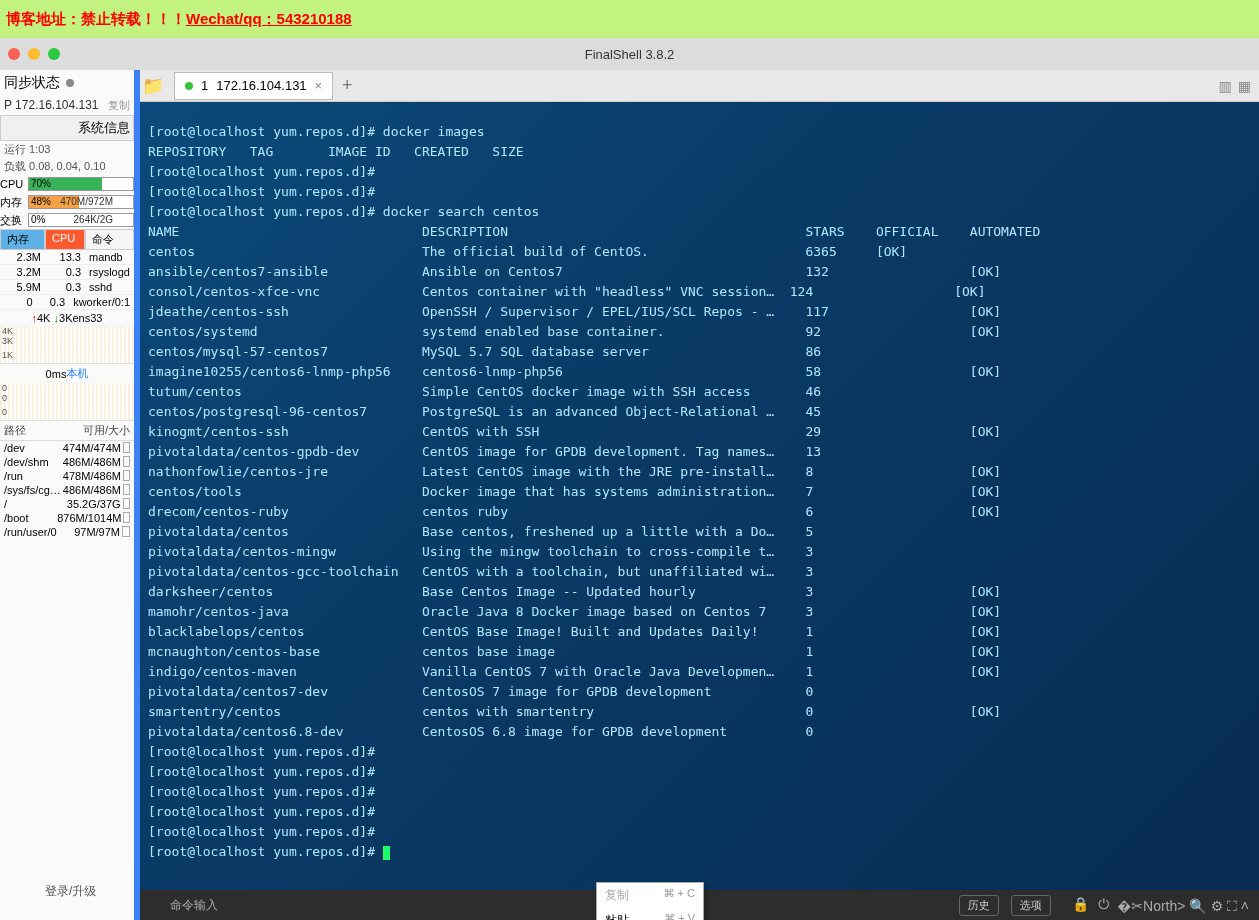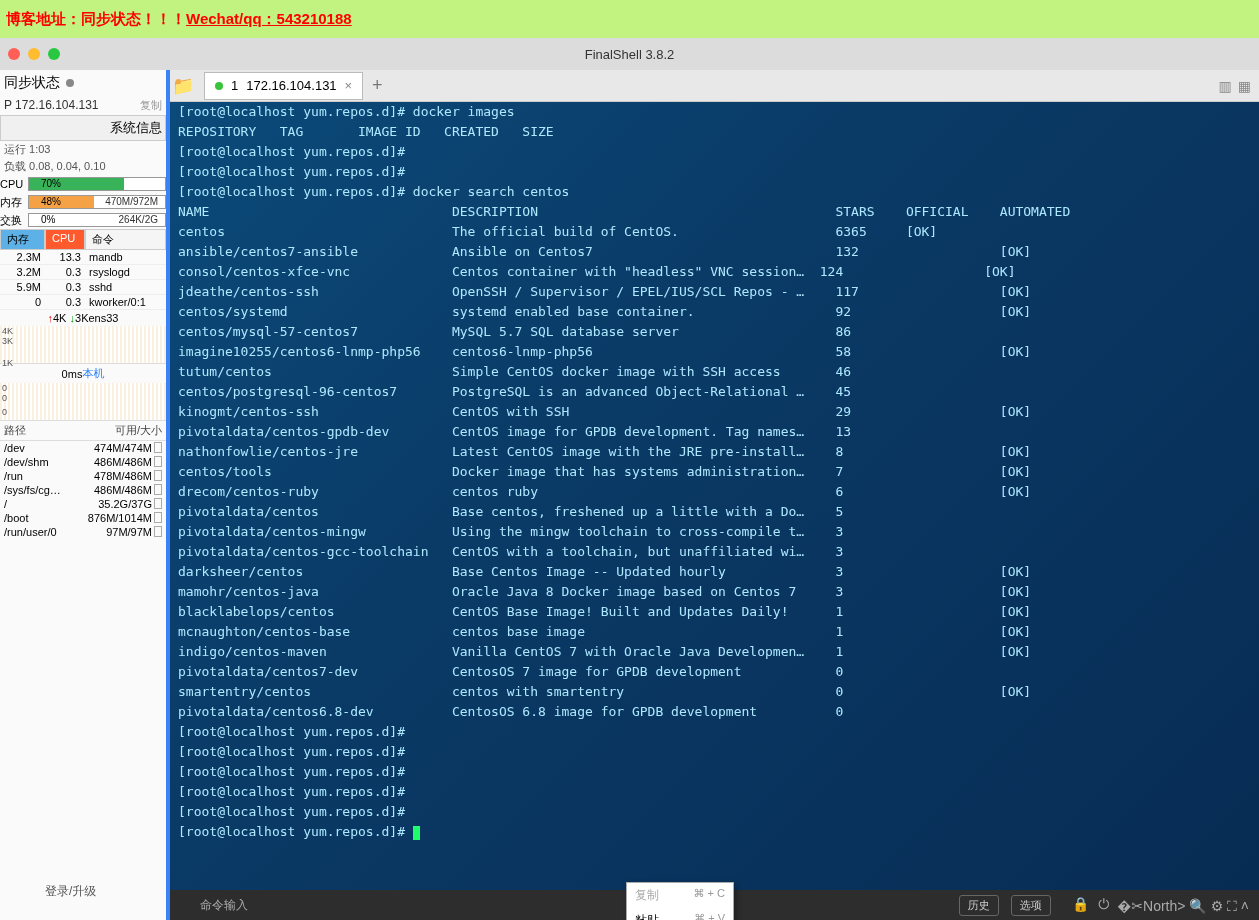--- a/index.html
+++ b/index.html
@@ -5,33 +5,33 @@
 *{margin:0;padding:0;box-sizing:border-box;font-family:Arial,Helvetica,sans-serif}
 body{width:1259px;height:920px;overflow:hidden;background:#fff}
 .banner{height:38px;background:#c2f280;display:flex;align-items:center;padding:17px 6px;font-size:15px;color:red;font-weight:bold}
 .banner a{color:red;text-decoration:underline}
 .titlebar{height:32px;background:#dcdcdc;display:flex;align-items:center;font-size:13px;position:relative}
 .tl-dots{display:flex;gap:8px;padding-left:8px;align-items:center}
 .dot{width:12px;height:12px;border-radius:50%}
 .dot.r{background:#ff5f57}.dot.y{background:#febc2e}.dot.g{background:#28c840}
 .titlebar .title{position:absolute;left:50%;transform:translateX(-50%);color:#333}
 .content{display:flex;height:calc(100% - 70px)}
-.sidebar{width:170px;border-right:4px solid #3b82f6;font-size:12px;background:#fafafa;overflow:hidden}
+.sidebar{width:140px;border-right:6px solid #3b82f6;font-size:12px;background:#fafafa;overflow:hidden}
 .sb-title{font-size:14px;padding:4px;display:flex;align-items:center;gap:6px}
 .sb-dot{width:8px;height:8px;border-radius:50%;background:#888}
 .sb-ip{font-size:12px;padding:2px 4px;display:flex;justify-content:space-between;color:#333}
 .sb-copy{color:#999;font-size:11px}
 .sb-btn{width:100%;text-align:right;background:#f0f0f0;border:1px solid #ccc;padding:3px;font-size:13px}
 .stat{font-size:11px;color:#555;padding:1px 4px}
 .bar{display:flex;align-items:center;height:18px;font-size:11px}
 .bar .label{width:28px}
 .bar .track{flex:1;height:14px;border:1px solid #999;position:relative;background:#fff}
 .bar .fill{height:100%;position:absolute;left:0;top:0}
-.bar .pct{position:absolute;left:12px;top:0;font-size:10px;z-index:2}
-.bar .right{position:absolute;right:7px;top:0;font-size:10px;color:#333}
+.bar .pct{position:absolute;left:2px;top:0;font-size:10px;z-index:2}
+.bar .right{position:absolute;right:20px;top:0;font-size:10px;color:#333}
 .proc-head{display:flex;font-size:11px}
 .proc-head div{padding:2px 6px;border:1px solid #ccc}
 .proc-head .a{background:#5eb1e6;flex:0 0 45px}
 .proc-head .b{background:#ff5a2e;color:#fff;flex:0 0 40px}
 .proc-head .c{background:#f5f5f5;flex:1}
 .proc-row{display:flex;font-size:11px;border-bottom:1px solid #eee}
 .proc-row div{padding:1px 4px}
 .proc-row .c1{width:45px;text-align:right}
 .proc-row .c2{width:40px;text-align:right}
 .proc-row .c3{flex:1}
@@ -47,39 +47,39 @@
 .sb-bottom{position:absolute;bottom:2px;left:40px;font-size:12px;color:#555}
 .main{flex:1;display:flex;flex-direction:column;position:relative}
 .tabbar{height:32px;background:#e8e8e8;display:flex;align-items:center;border-bottom:1px solid #ccc}
 .folder-icon{width:28px;height:22px;display:flex;align-items:center;justify-content:center;color:#2a7fff;font-size:18px}
 .tab{height:28px;background:#fff;border:1px solid #bbb;display:flex;align-items:center;padding:0 10px;font-size:13px;gap:8px;margin-left:6px}
 .tab .st{width:8px;height:8px;border-radius:50%;background:#3ac23a}
 .tab .x{color:#888;cursor:pointer}
 .plus{width:28px;text-align:center;font-size:18px;color:#777;cursor:pointer}
 .tabbar .spacer{flex:1}
 .win-icons{display:flex;gap:6px;padding-right:8px;color:#888;font-size:14px}
-.term{flex:1;background:linear-gradient(135deg,#0b4a7a 0%,#0a3a66 40%,#072c54 100%);color:#aee8ff;font-family:Menlo,Consolas,monospace;font-size:13px;line-height:20px;padding:0 8px;white-space:pre;overflow:hidden;position:relative}
+.term{flex:1;background:linear-gradient(135deg,#0b4a7a 0%,#0a3a66 40%,#072c54 100%);color:#aee8ff;font-family:Menlo,Consolas,monospace;font-size:13px;line-height:20px;padding:20px 8px;white-space:pre;overflow:hidden;position:relative}
 .term .cursor{display:inline-block;width:7px;height:14px;background:#1fff6b;vertical-align:middle}
 .ctx{position:absolute;left:456px;top:812px;width:108px;background:#fff;border:1px solid #aaa;box-shadow:2px 2px 6px rgba(0,0,0,.3);font-size:12px;z-index:50}
 .ctx .item{display:flex;justify-content:space-between;padding:4px 8px;cursor:pointer}
 .ctx .item.disabled{color:#aaa}
 .ctx .sc{color:#999;font-size:11px}
 .bottombar{height:30px;background:#2d2d2d;display:flex;align-items:center;color:#ccc;font-size:12px}
 .bottombar .inp{flex:0 0 280px;margin-left:30px;color:#aaa}
 .bottombar .spacer{flex:1}
 .bottombar .btn{padding:2px 8px;border:1px solid #666;border-radius:3px;margin-right:12px;font-size:11px;cursor:pointer}
 .bottombar .icons{display:flex;gap:8px;padding:0 10px;color:#aaa;font-size:14px}
 .mouse-cursor{position:absolute;left:468px;top:844px;z-index:60;font-size:14px;color:#000;transform:rotate(-10deg)}
 </style>
 </head>
 <body>
 
 <div class="banner">
   <span>博客地址：</span>
-  <span>      同步状态！！！</span>
+  <span>      禁止转载！！！</span>
   <a>Wechat/qq：543210188</a>
 </div>
 
 <div class="titlebar">
   <div class="tl-dots">
     <div class="dot r"></div>
     <div class="dot y"></div>
     <div class="dot g"></div>
   </div>
   <div class="title">FinalShell 3.8.2</div>
@@ -150,21 +150,21 @@
         </div>
       </div>
 
     <div class="net">
       <span><span class="up">↑</span><span>4K</span>  <span class="dn">↓</span><span>3K</span></span>
       <span>ens33</span>
     </div>
     <div class="chart">
       <span class="ytick" style="top:0">4K</span>
       <span class="ytick" style="top:10px">3K</span>
-      <span class="ytick" style="top:32px">1K</span>
+      <span class="ytick" style="top:24px">1K</span>
     </div>
     <div class="net">
       <span>0ms</span>
       <span style="color:#2a7fff">本机</span>
     </div>
     <div class="chart">
       <span class="ytick" style="top:0">0</span>
       <span class="ytick" style="top:10px">0</span>
       <span class="ytick" style="top:24px">0</span>
     </div>

